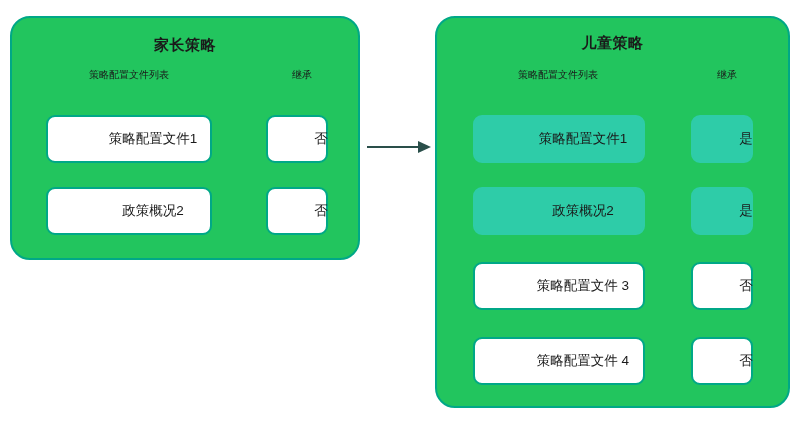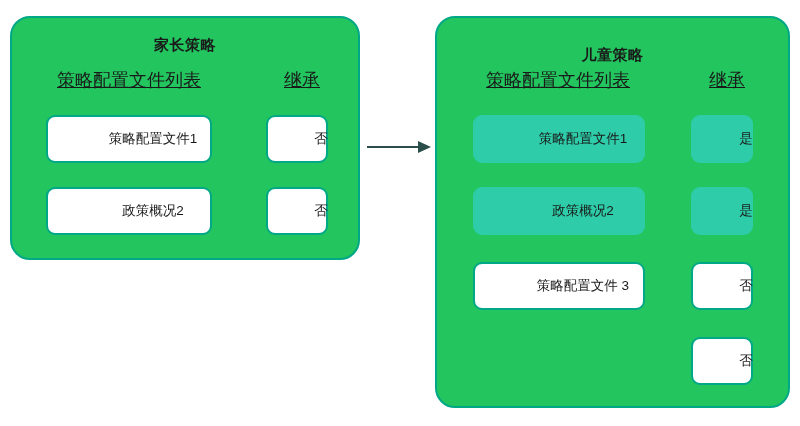--- a/index.html
+++ b/index.html
@@ -51,30 +51,29 @@
     position: absolute;
     left: 0;
     width: 100%;
     text-align: center;
     font-size: 15px;
     font-weight: bold;
     letter-spacing: 0.5px;
     color: #1a1a1a;
   }
   .panel-parent .panel-title { top: 18px; }
-  .panel-child  .panel-title { top: 28px; }
+  .panel-child  .panel-title { top: 16px; }
 
   
   .col-header {
     position: absolute;
-    font-size: 18px;
+    font-size: 10px;
     color: #1a1a1a;
     text-align: center;
     white-space: nowrap;
-    text-decoration: underline;
   }
 
   .panel-parent .hdr-profiles { left: 24px;  top: 50px; width: 186px; }
   .panel-parent .hdr-inherit  { left: 244px; top: 50px; width: 92px;  }
   .panel-child  .hdr-profiles { left: 26px;  top: 50px; width: 190px; }
   .panel-child  .hdr-inherit  { left: 244px; top: 50px; width: 92px;  }
 
   
   .row {
     position: absolute;
@@ -170,17 +169,18 @@
       <div class="cell cell-profile filled">政策概况2</div>
       <div class="cell cell-inherit filled">是</div>
     </div>
 
     <div class="row" style="top:244px;text-decoration:underline;">
       <div class="cell cell-profile">策略配置文件 3</div>
       <div class="cell cell-inherit">否</div>
     </div>
 
     <div class="row" style="top:319px;">
+      <div class="cell cell-profile">策略配置文件 4</div>
       <div class="cell cell-inherit">否</div>
     </div>
   </div>
 
 </div>
 
 </body></html>

